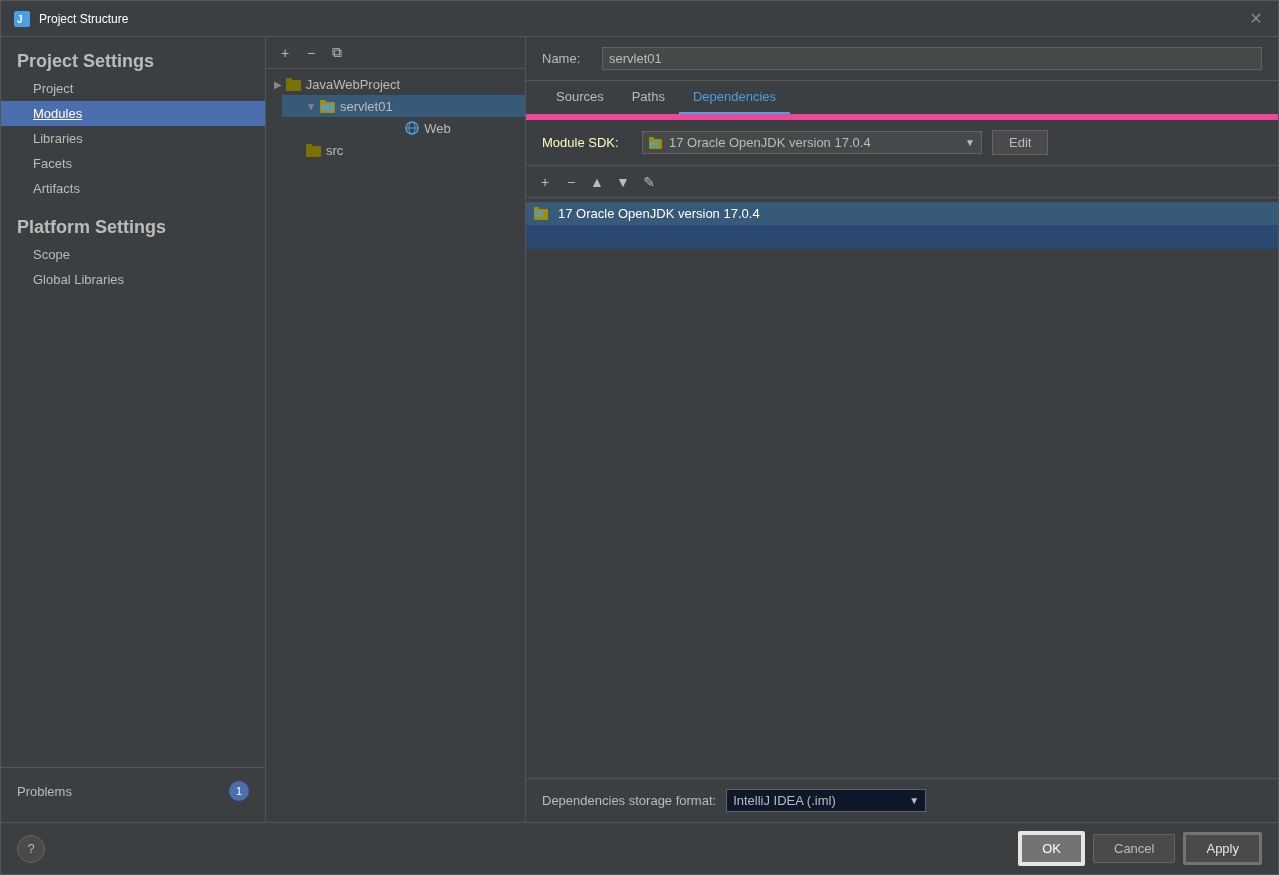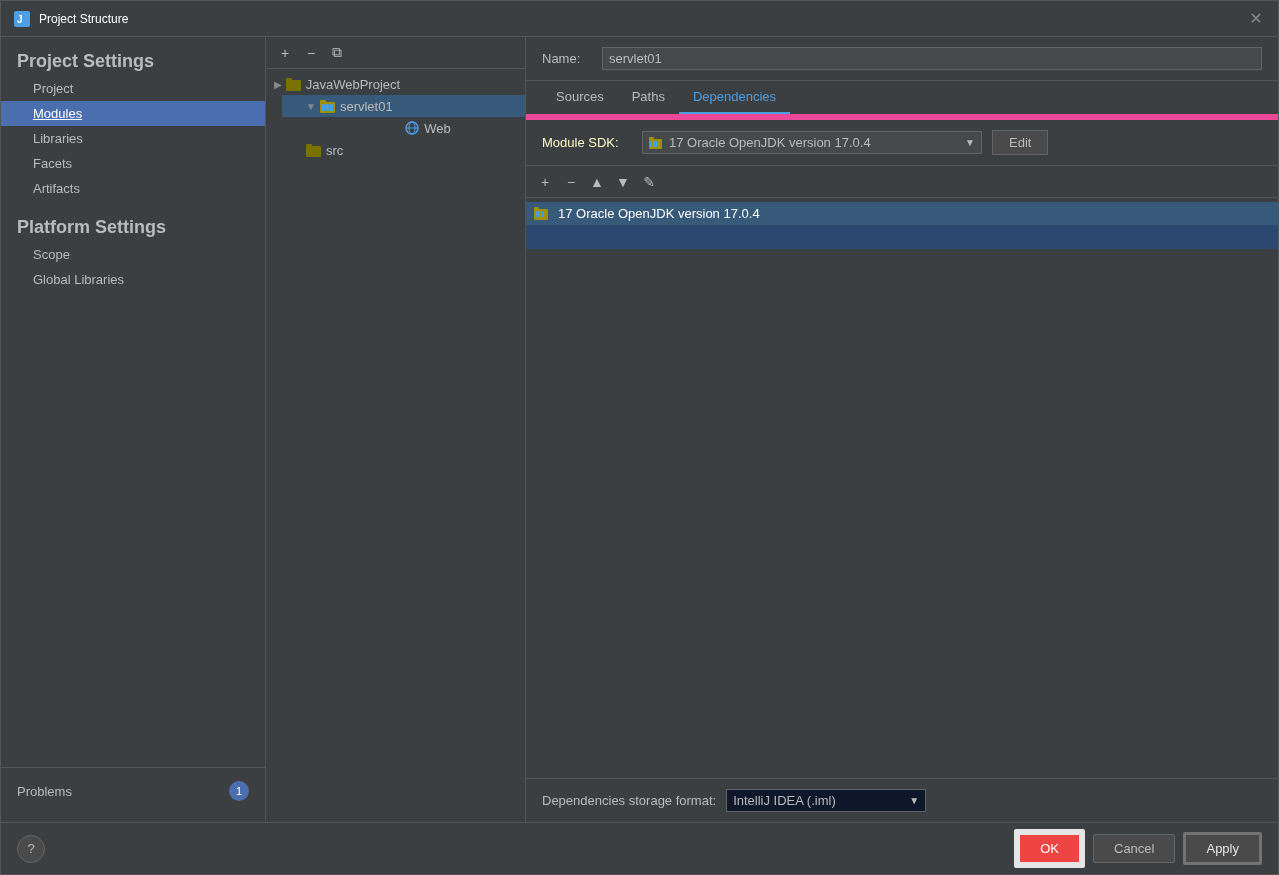--- a/index.html
+++ b/index.html
@@ -312,22 +312,22 @@
       background: #3c3f41;
       border-top: 1px solid #555;
     }
     .action-btn {
       padding: 6px 20px;
       font-size: 13px;
       cursor: pointer;
       border-radius: 2px;
     }
     .ok-btn {
-      background: #ef4444;
-      border: 6px solid #e5e5e5;
+      background: #737373;
+      border: 4px solid #e5e5e5;
       color: #fff;
     }
     .cancel-btn {
       background: #4a4a4a;
       border: 1px solid #646464;
       color: #bbbbbb;
     }
     .apply-btn {
       background: #4a4a4a;
       border: 3px solid #737373;

